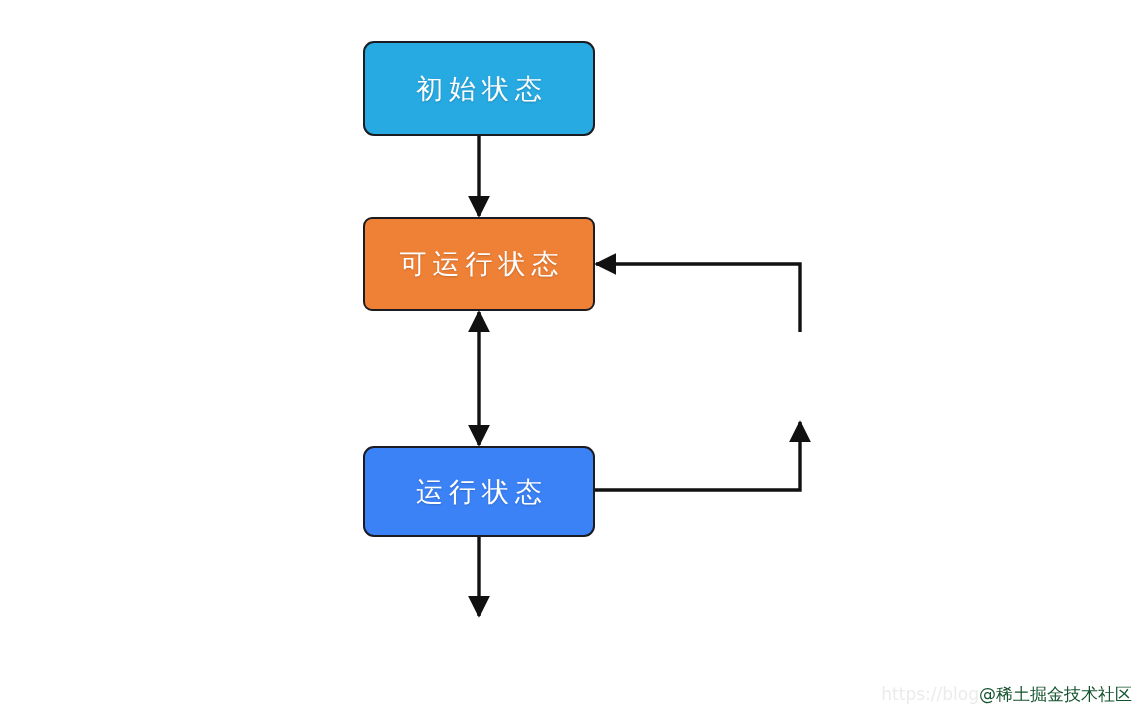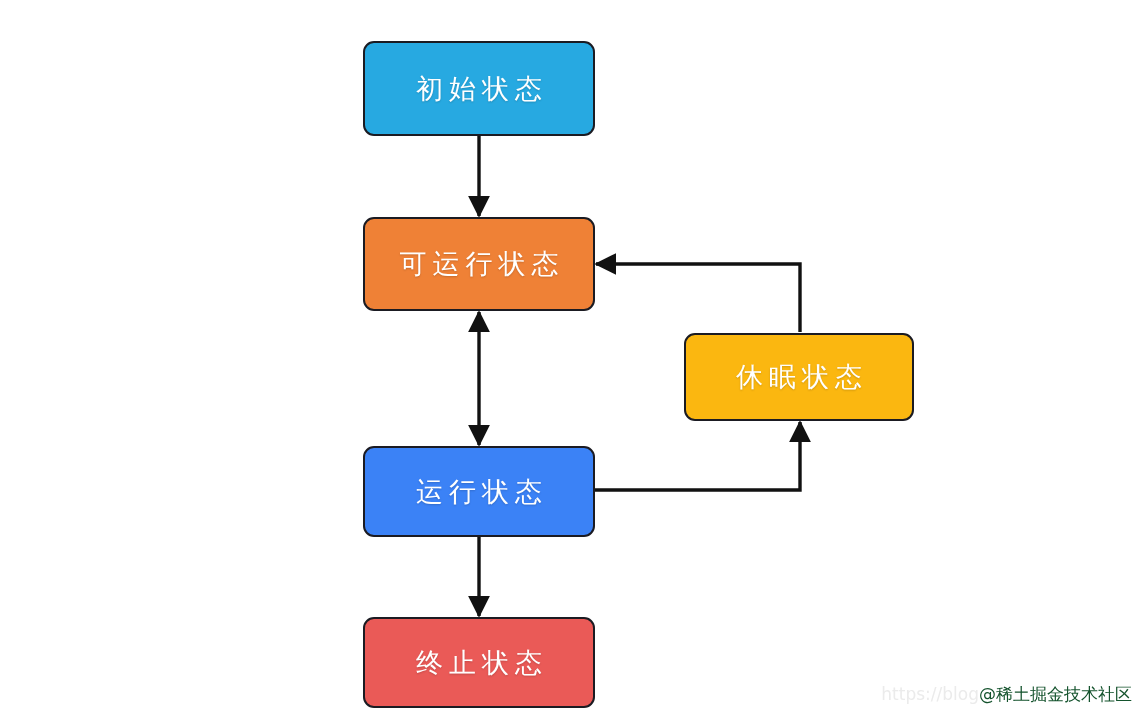--- a/index.html
+++ b/index.html
@@ -28,21 +28,21 @@
     color: #ffffff;
     font-family: "DejaVu Sans", sans-serif;
     font-size: 27px;
     font-weight: 400;
     letter-spacing: 6px;
     text-indent: 6px;
     text-shadow: 0 1px 2px rgba(0,0,0,0.18);
     z-index: 3;
   }
   #node-initial  { left: 363px; top: 41px;  width: 232px; height: 95px; }
-  #node-runnable { left: 363px; top: 217px; width: 232px; height: 94px; }
+  #node-runnable { left: 363px; top: 217px; width: 232px; height: 94px; border-radius: 9px; }
   #node-running  { left: 363px; top: 446px; width: 232px; height: 91px; }
   #node-terminated { left: 363px; top: 617px; width: 232px; height: 91px; }
   #node-sleeping { left: 684px; top: 333px; width: 230px; height: 88px; }
 
   svg#edges {
     position: absolute;
     left: 0;
     top: 0;
     width: 1142px;
     height: 714px;
@@ -98,23 +98,21 @@
 
     <g>
       <path d="M 800 332 L 800 264 L 596 264" fill="none" stroke="#111111" stroke-width="3.4" stroke-linejoin="miter" marker-end="url(#arrowhead)"></path>
     </g>
   </svg>
 
   <div class="node" id="node-initial" style="background:#27a9e1">初始状态</div>
 
   <div class="node" id="node-runnable" style="background:#ef8136">可运行状态</div>
 
-  <div class="node" id="node-sleeping" style="background:#fbb710">休眠状态</div>
 
   <div class="node" id="node-running" style="background:#3b82f6">运行状态</div>
 
-  <div class="node" id="node-terminated" style="background:#ea5a57">终止状态</div>
 
   <div id="watermark">
     <span class="wm-url">https://blog</span><span class="wm-handle">@稀土掘金技术社区</span>
   </div>
 
 </div>
 
 </body></html>

